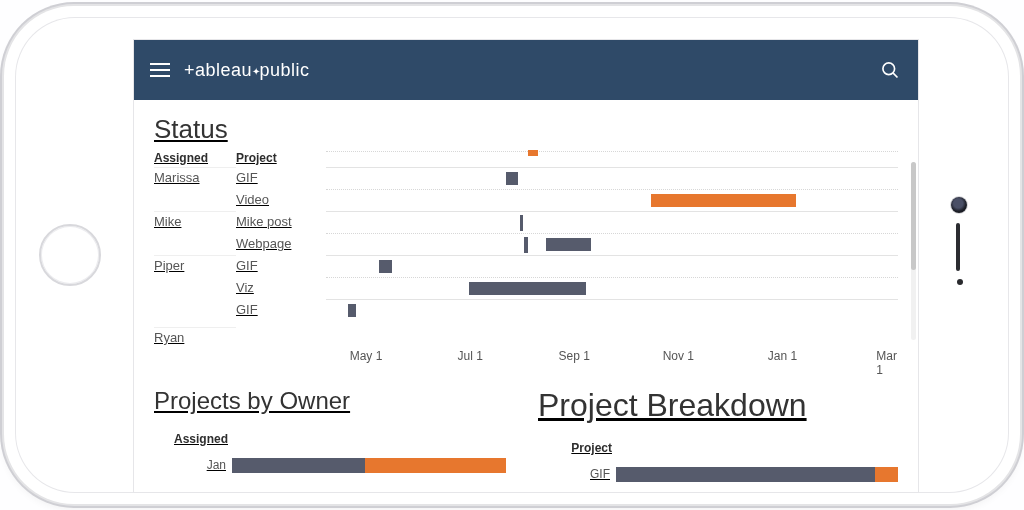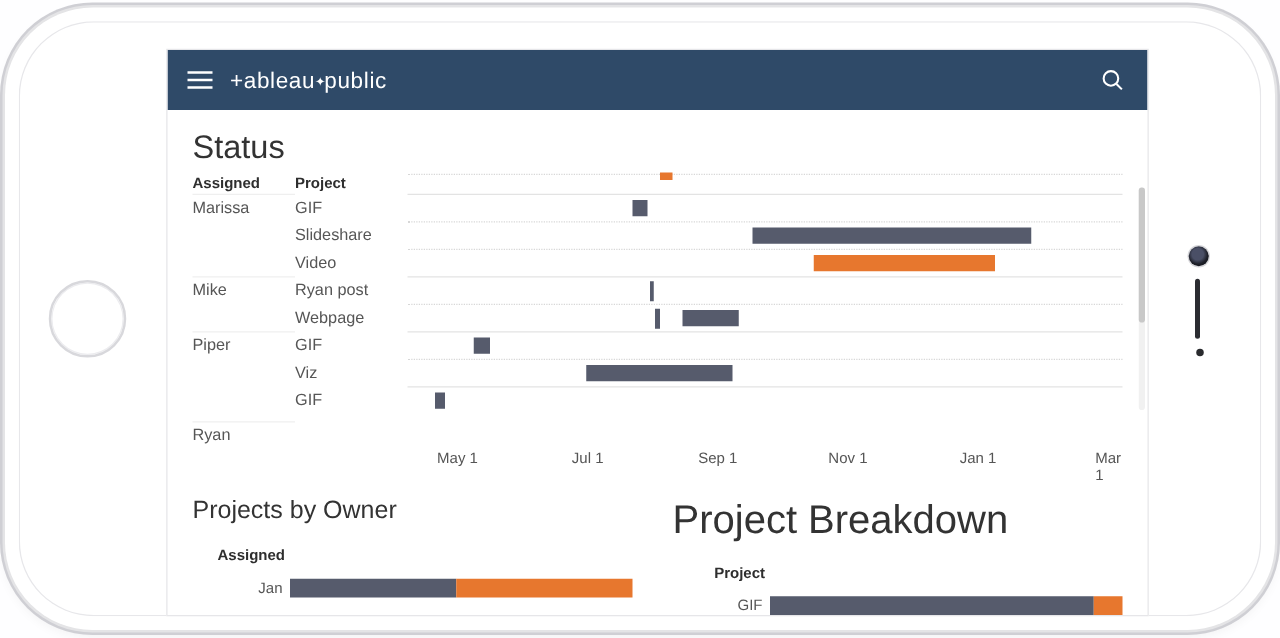--- a/index.html
+++ b/index.html
@@ -34,32 +34,32 @@
     box-shadow: 0 0 0 1px #d7d7db;
   }
   .speaker { position: absolute; right: 15px; top: 28px; width: 4px; height: 48px; border-radius: 3px; background: #2b2c31; }
 
   
   .screen {
     position: absolute; left: 118px; top: 22px; width: 786px; height: 454px;
     background: #fff; overflow: hidden; border: 1px solid #e6e6e9;
   }
   .appbar {
-    height: 48px; background: #2f4a68; color: #fff; display: flex; align-items: center;
+    height: 60px; background: #2f4a68; color: #fff; display: flex; align-items: center;
     padding: 0 12px; justify-content: space-between;
   }
   .appbar-left { display: flex; align-items: center; gap: 10px; }
   .hamburger { display: flex; flex-direction: column; gap: 4px; cursor: pointer; padding: 6px 4px; }
   .hamburger span { display: block; width: 20px; height: 2px; background: #fff; }
   .brand { font-size: 18px; letter-spacing: 0.5px; font-weight: 300; }
   .brand-plus { font-weight: 400; letter-spacing: 0; }
   .search-btn { cursor: pointer; padding: 6px; }
   .search-btn svg { display: block; }
 
-  .content { position: relative; height: calc(100% - 48px); padding: 14px 20px 0 20px; overflow: hidden; }
+  .content { position: relative; height: calc(100% - 48px); padding: 14px 20px 0 20px; overflow: hidden; text-decoration: underline; }
 
   .section-title { font-size: 26px; font-weight: 300; color: #333; margin-bottom: 2px; }
 
   
   .gantt { position: relative; margin-top: 4px; }
   .gantt-head { display: grid; grid-template-columns: 82px 90px 1fr; font-size: 12px; font-weight: 600; color: #2e2e2e; padding: 2px 0; }
   .gantt-head .col3 { position: relative; }
 
   .gantt-body { position: relative; }
   .grow { display: grid; grid-template-columns: 82px 90px 1fr; font-size: 13px; color: #565656; }
@@ -136,35 +136,28 @@
           <div class="gantt-body" id="gantt-body">
               <div class="grow">
                 <div class="glabel" style="border-top: 1px solid rgb(239, 239, 239);">Marissa</div>
                 <div class="gproj">GIF</div>
                 <div class="gcell first-of-group">
                   <div class="gbar " style="left: 31.5%; width: 2%;"></div>
                 </div>
               </div>
               <div class="grow">
                 <div class="glabel" style="border-top: 1px solid transparent;"></div>
-                <div class="gproj">Slideshare</div>
-                <div class="gcell">
-                  <div class="gbar " style="left: 48.2%; width: 39%;"></div>
-                </div>
-              </div>
-              <div class="grow">
-                <div class="glabel" style="border-top: 1px solid transparent;"></div>
                 <div class="gproj">Video</div>
                 <div class="gcell">
                   <div class="gbar orange" style="left: 56.8%; width: 25.3%;"></div>
                 </div>
               </div>
               <div class="grow">
                 <div class="glabel" style="border-top: 1px solid rgb(239, 239, 239);">Mike</div>
-                <div class="gproj">Ryan post</div>
+                <div class="gproj">Mike post</div>
                 <div class="gcell first-of-group">
                   <div class="gbar  thin" style="left: 34%; width: 0.4%;"></div>
                 </div>
               </div>
               <div class="grow">
                 <div class="glabel" style="border-top: 1px solid transparent;"></div>
                 <div class="gproj">Webpage</div>
                 <div class="gcell">
                   <div class="gbar  thin" style="left: 34.6%; width: 0.8%;"></div>
                   <div class="gbar " style="left: 38.5%; width: 7.8%;"></div>
@@ -205,21 +198,21 @@
               </div>
           </div>
         </div>
 
         <div class="scroll-track">
           <div class="scroll-thumb"></div>
         </div>
 
         <div class="bottom">
           <div>
-            <div class="section-title" style="font-size:20px">Projects by Owner</div>
+            <div class="section-title" style="font-size:24px">Projects by Owner</div>
             <div class="brow" style="margin-top:14px">
               <div class="bhead">Assigned</div>
               <div></div>
             </div>
             <div id="pbo-rows">
                 <div class="brow">
                   <div class="lab">Jan</div>
                   <div class="bbar-wrap">
                     <div class="bseg grey" style="left: 0%; width: 47%;"></div>
                     <div class="bseg orange" style="left: 47%; width: 50%;"></div>

